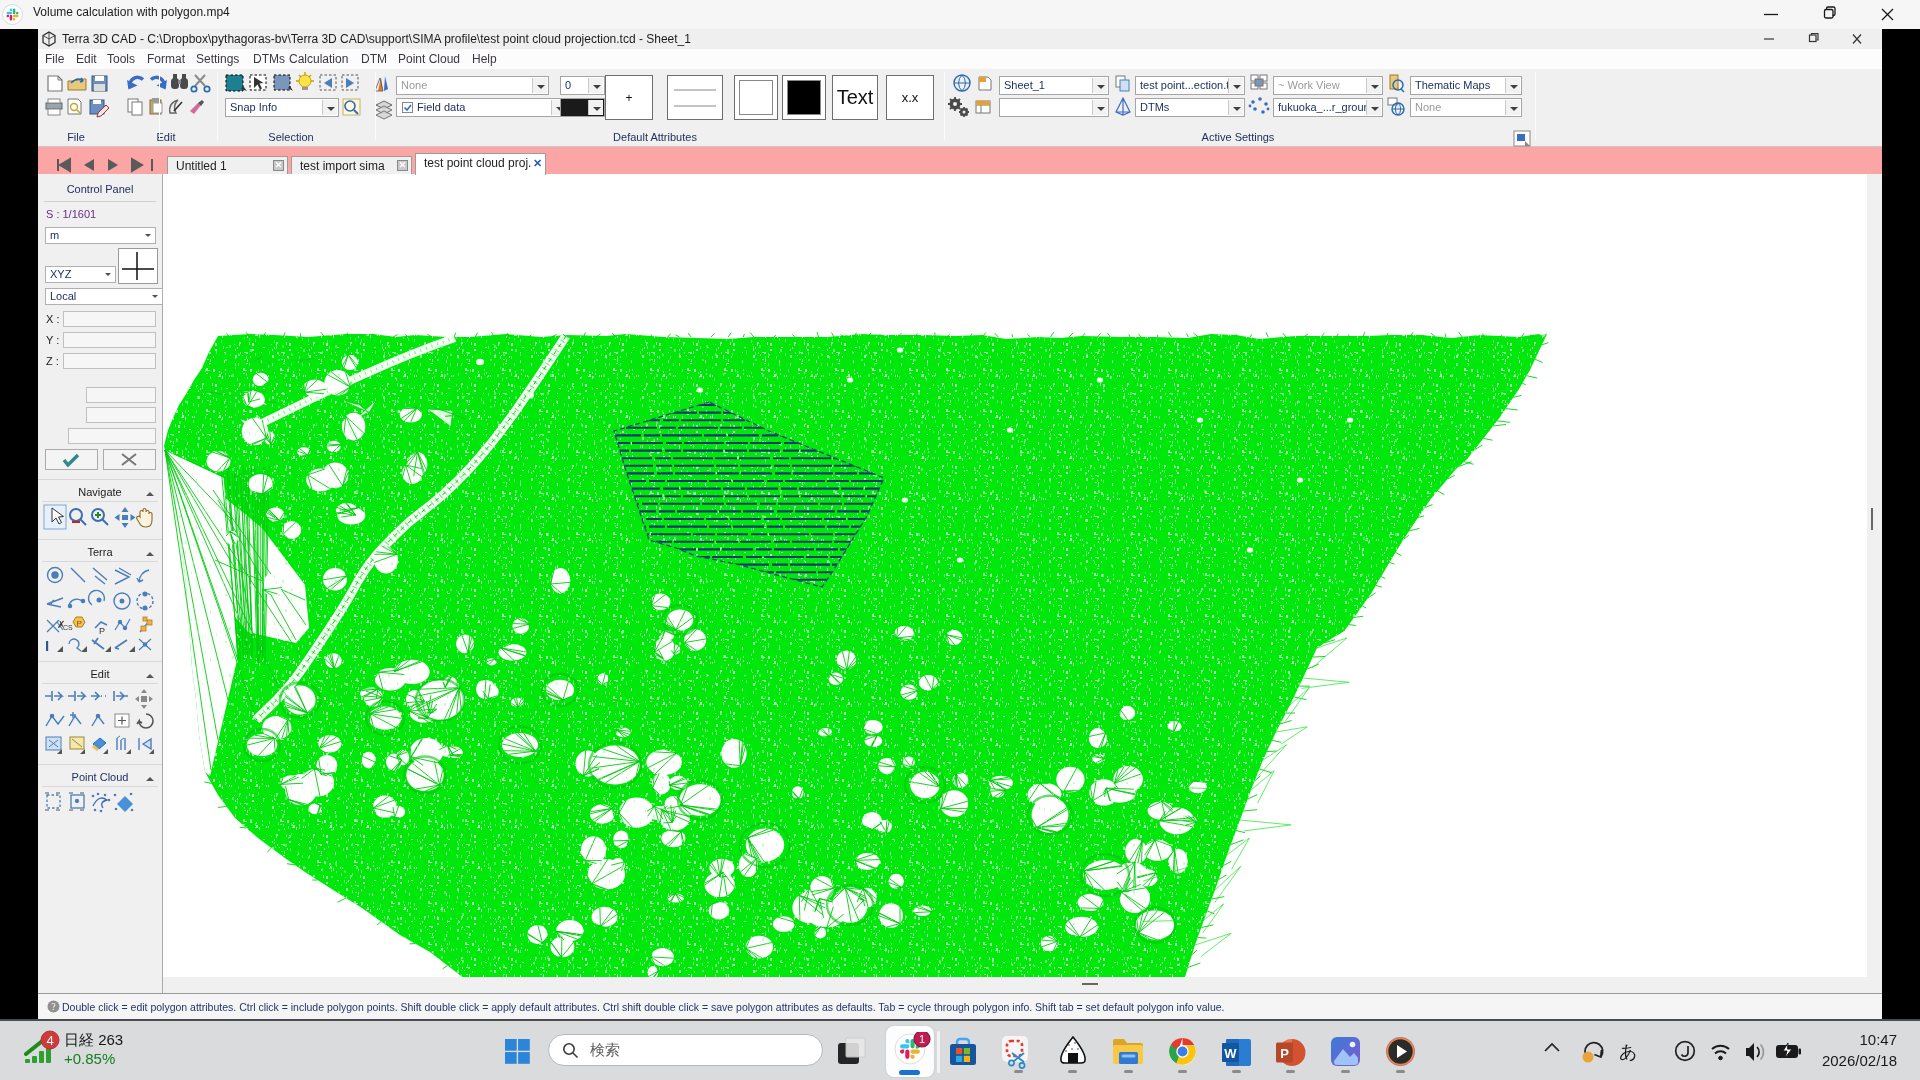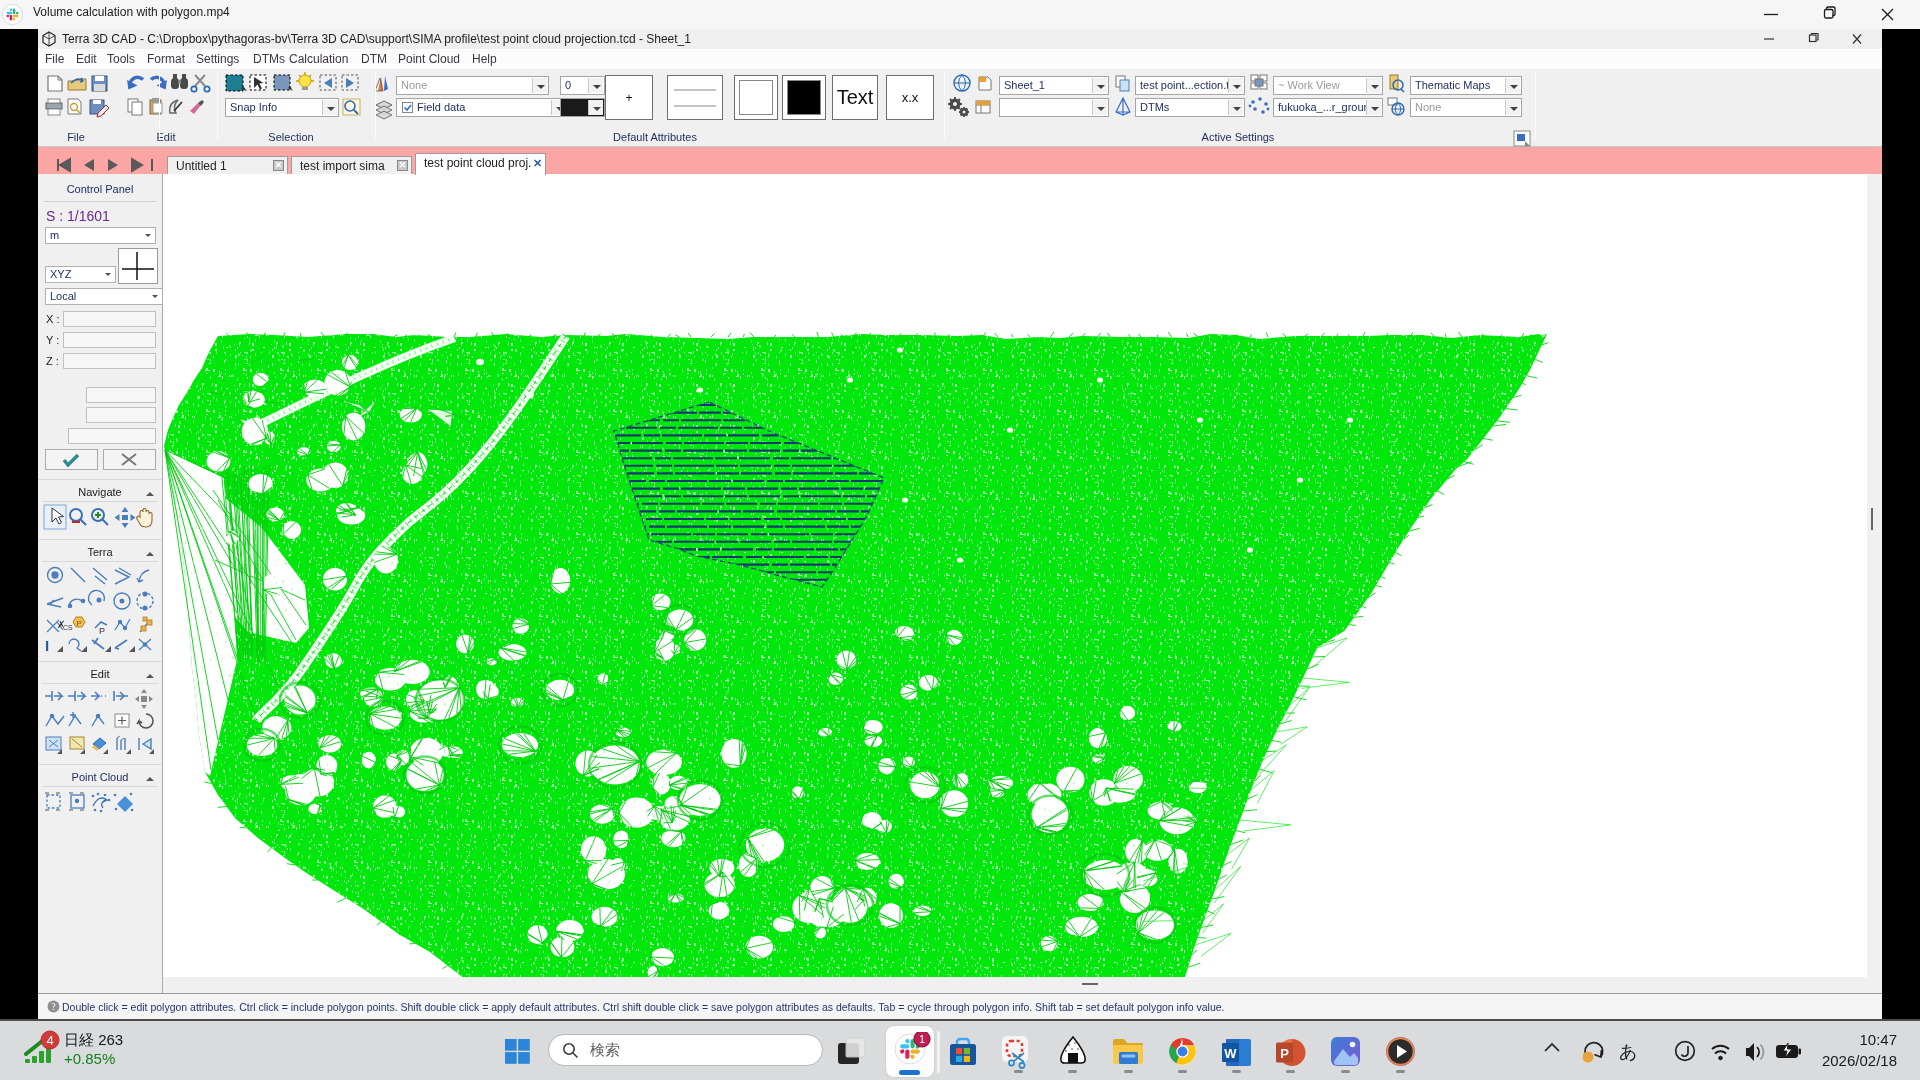--- a/index.html
+++ b/index.html
@@ -586,21 +586,21 @@
             <path d="M447 405.8H727" stroke-dashoffset="10"></path>
             <path d="M447 413.4H727" stroke-dashoffset="2"></path>
           </g>
 <polygon points="546,228 451,257 463,297 486,366 513,374 533,382 573,390 659,413 670,397 704,342 721,304 606,257" fill="none" stroke="#27477d" stroke-width="1.3" stroke-dasharray="5 3"></polygon>
 </svg>
 
   </div>
   <div class="abs" id="leftpanel">
     <div class="ph" style="top:9px">Control Panel</div>
     <div class="abs" style="left:6px;top:27px;width:112px;border-top:1px solid #cfcfcf"></div>
-    <div class="abs" style="left:8px;top:34px;font-size:14px;color:#6a2a8a">S : 1/1601</div>
+    <div class="abs" style="left:8px;top:34px;font-size:11px;color:#6a2a8a">S : 1/1601</div>
     <div class="pdd" style="left:7px;top:53px;width:111px">m</div>
     <div class="abs" style="left:80px;top:74px;width:40px;height:36px;background:#fff;border:1px solid #999">
       <svg width="38" height="34">
             <path d="M18 3 V31 M3 20 H35" stroke="#111" stroke-width="1.5"></path>
           </svg>
     </div>
     <div class="pdd" style="left:7px;top:92px;width:71px">XYZ</div>
     <div class="pdd" style="left:7px;top:114px;width:118px">Local</div>
     <div class="plbl" style="left:8px;top:139px">X :</div>
         <div class="pfield" style="left:25px;top:137px;width:93px"></div>

